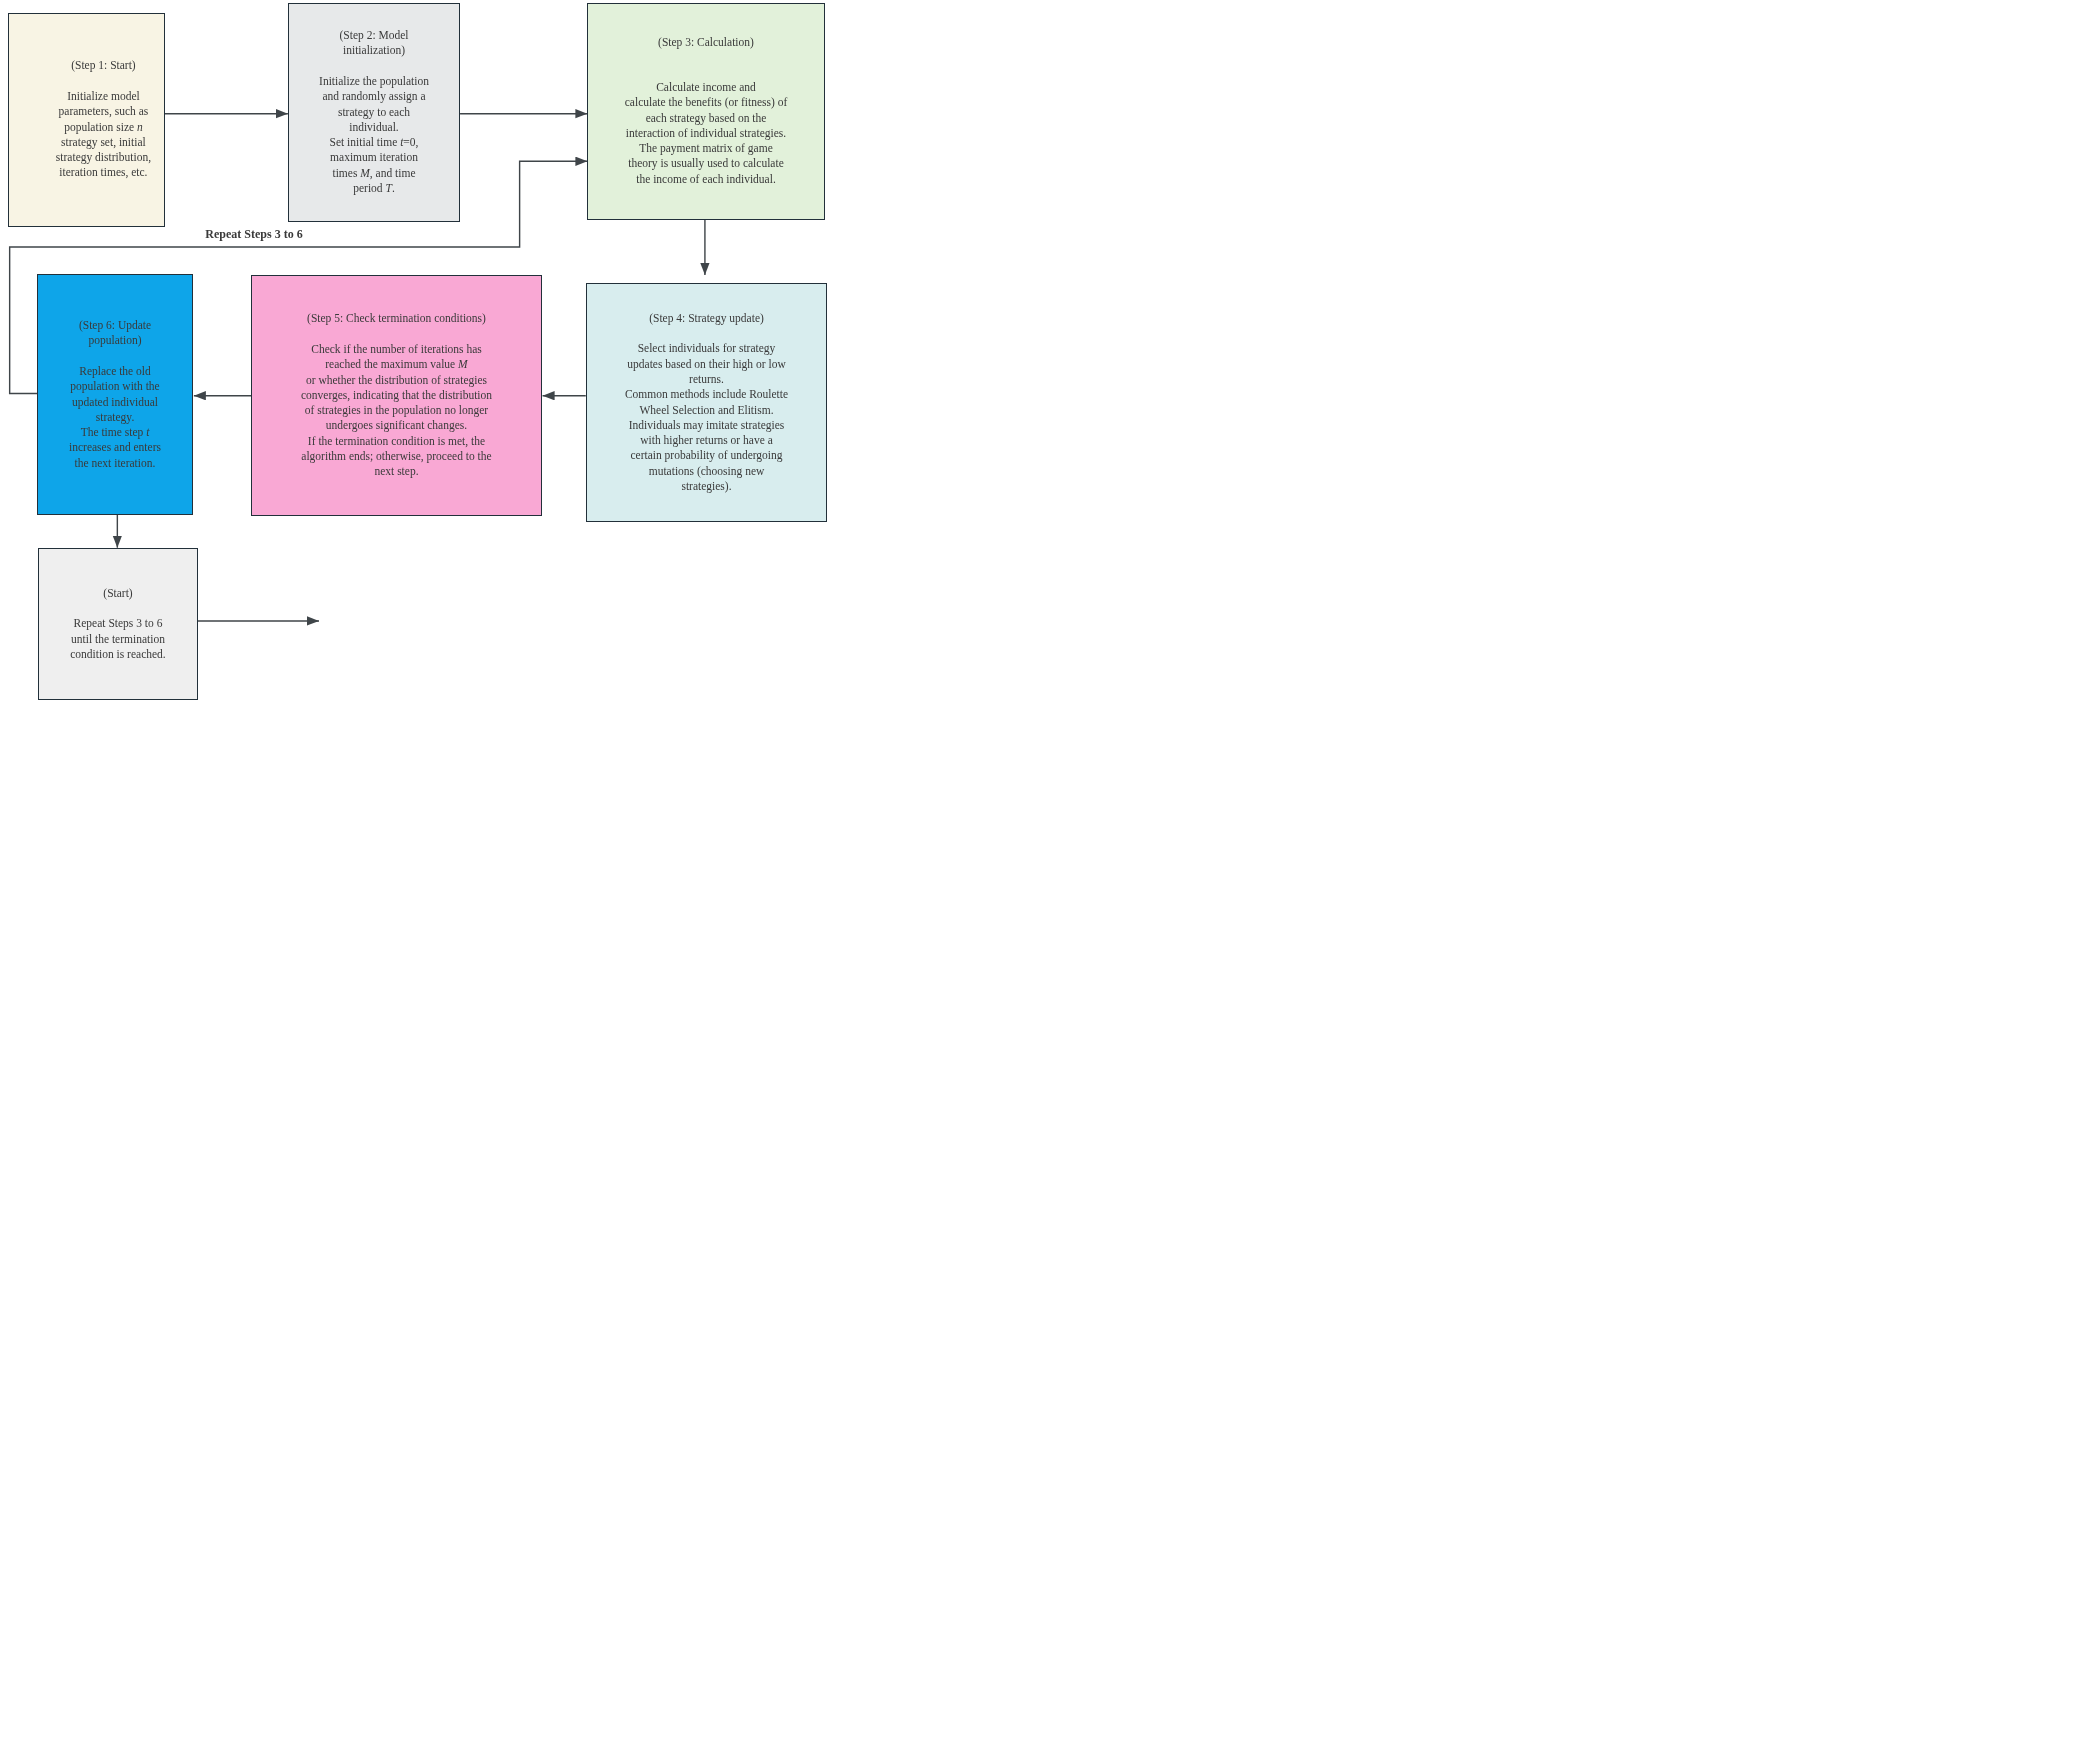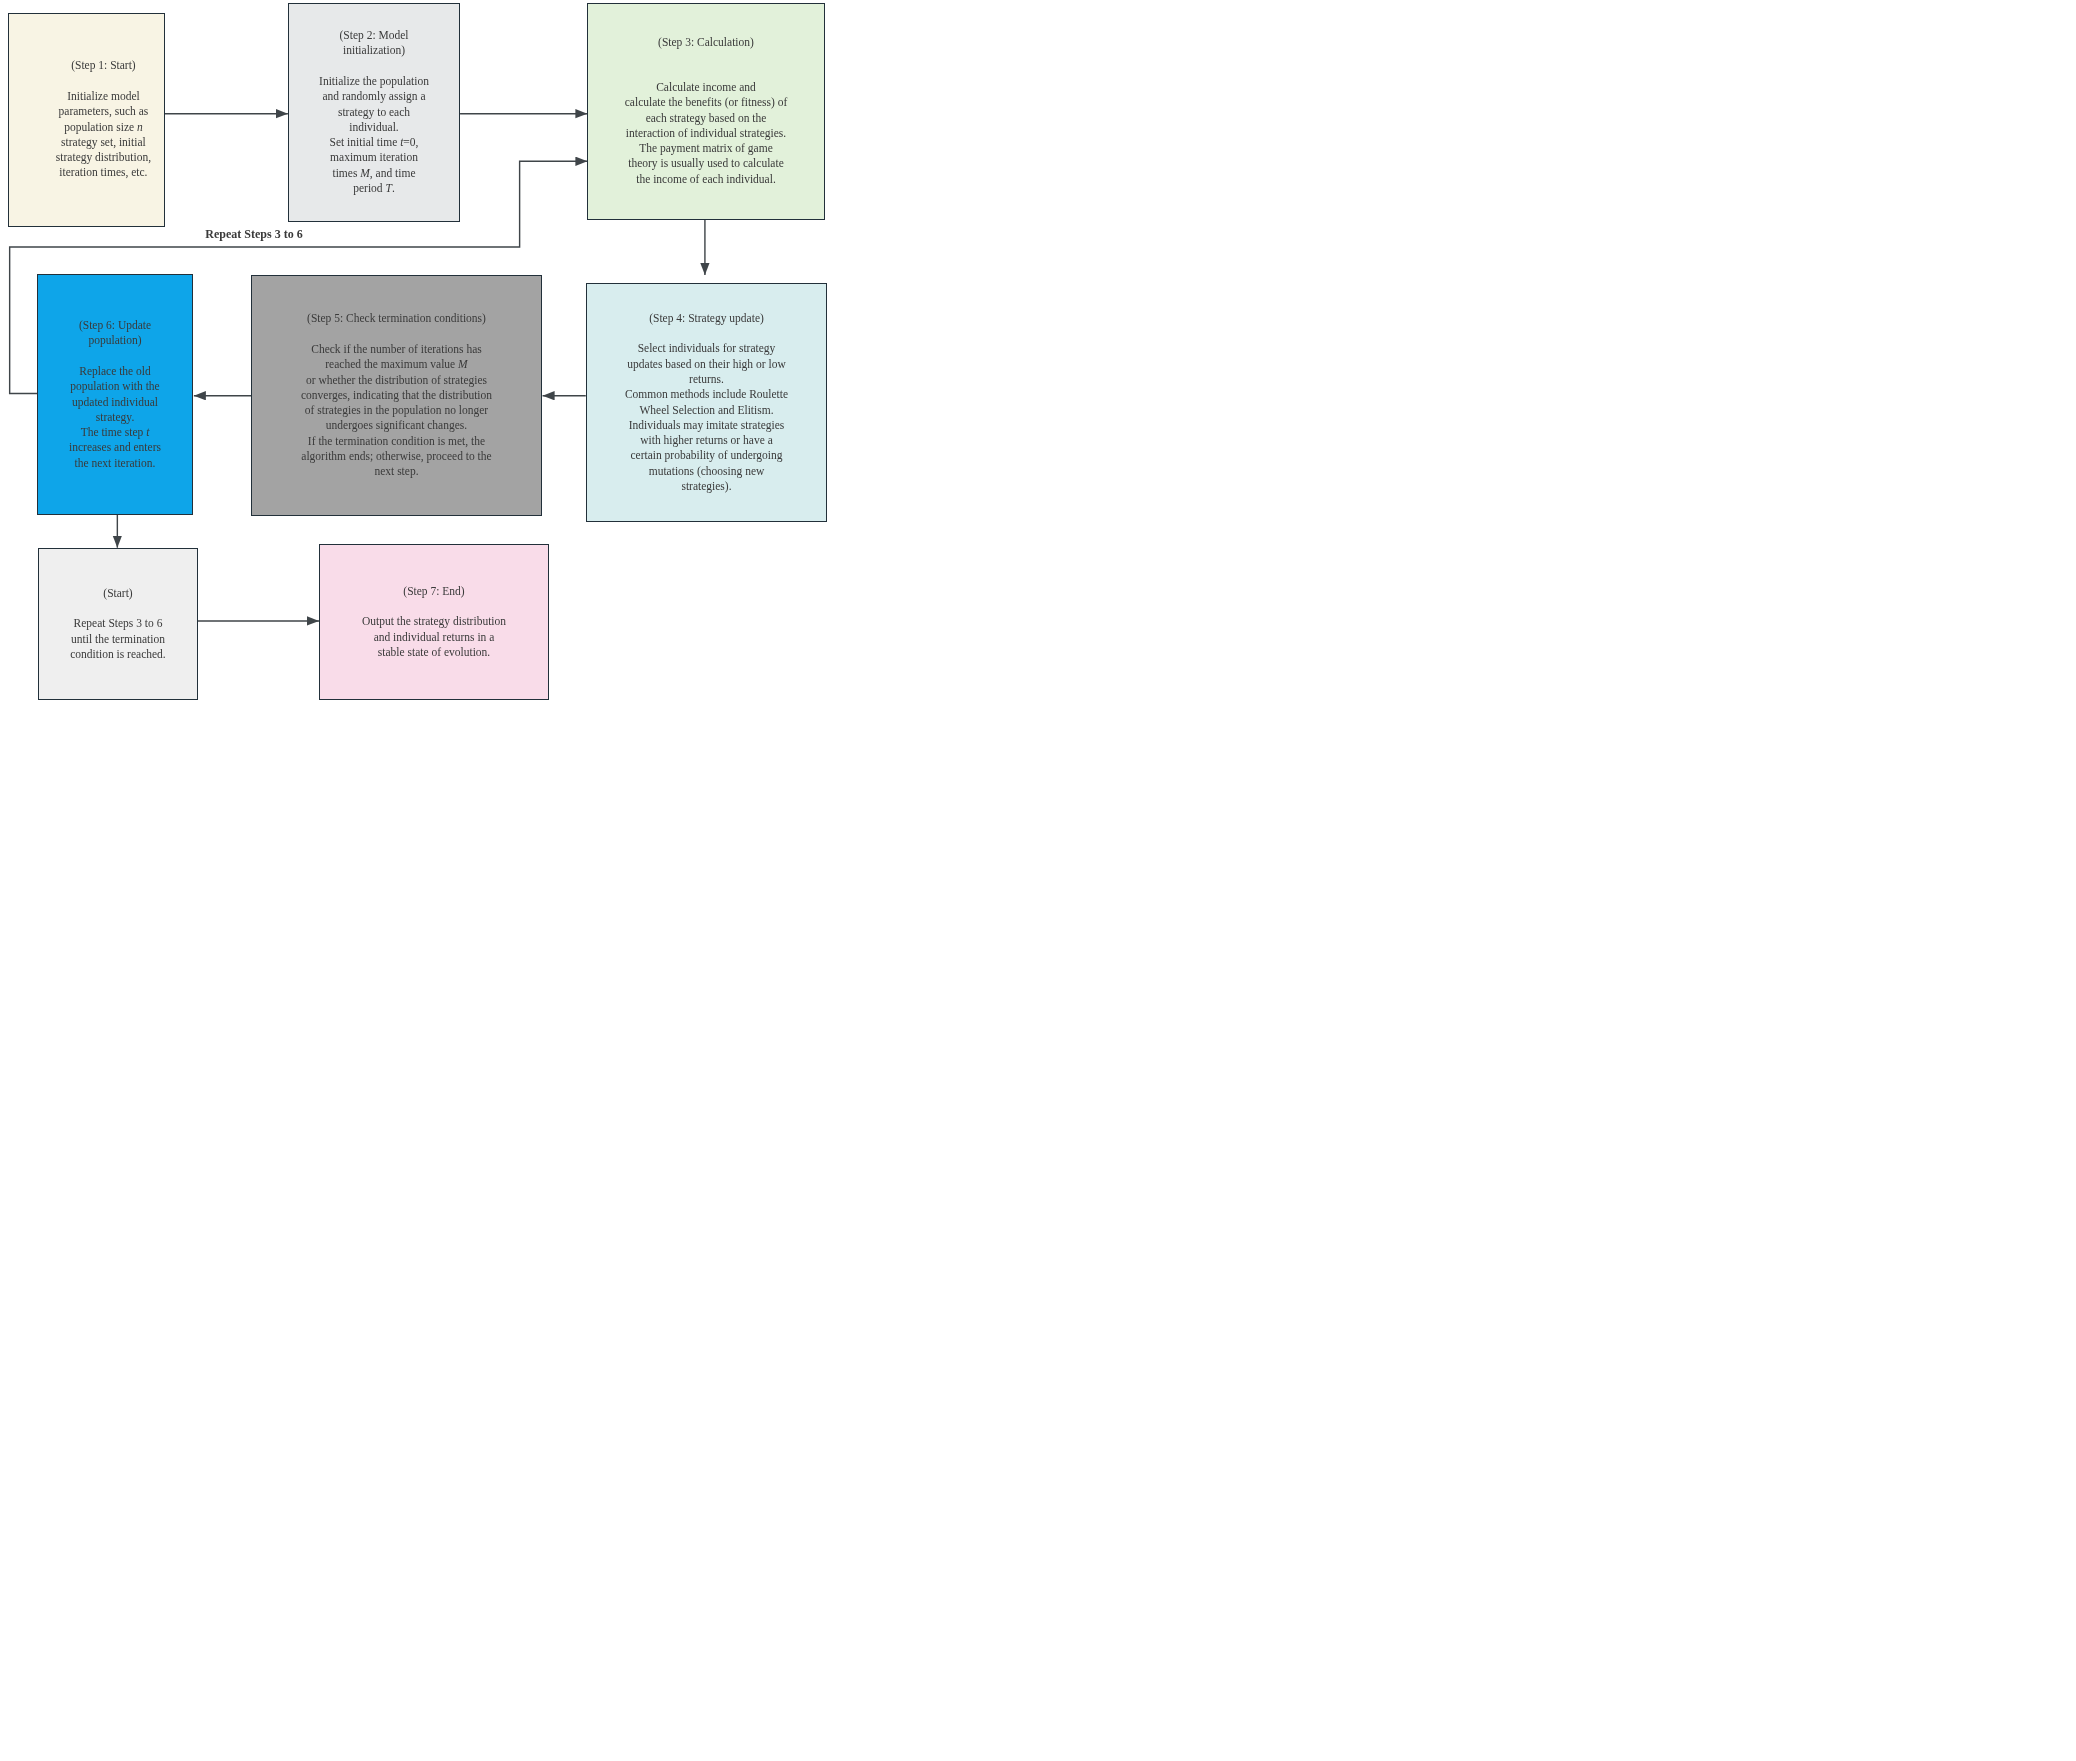--- a/index.html
+++ b/index.html
@@ -67,34 +67,30 @@
   <div class="box" style="left: 587px; top: 2.7px; width: 238px; height: 217px; background-color: rgb(226, 241, 218); border-color: rgb(34, 48, 58); gap: 14px;">
     <div class="box-title">(Step 3: Calculation)</div>
     <div class="box-body">Calculate income and<br>calculate the benefits (or fitness) of<br>each strategy based on the<br>interaction of individual strategies.<br>The payment matrix of game<br>theory is usually used to calculate<br>the income of each individual.</div>
   </div>
 
   <div class="box" style="left: 586px; top: 275px; width: 241px; height: 239px; background-color: rgb(216, 237, 238); border-color: rgb(34, 48, 58); margin-top: 8px;">
     <div class="box-title">(Step 4: Strategy update)</div>
     <div class="box-body">Select individuals for strategy<br>updates based on their high or low<br>returns.<br>Common methods include Roulette<br>Wheel Selection and Elitism.<br>Individuals may imitate strategies<br>with higher returns or have a<br>certain probability of undergoing<br>mutations (choosing new<br>strategies).</div>
   </div>
 
-  <div class="box" style="left: 251px; top: 275px; width: 291px; height: 241px; background-color: #a3a3a3; border-color: rgb(34, 48, 58);">
+  <div class="box" style="left: 251px; top: 275px; width: 291px; height: 241px; background-color: #f9a8d4; border-color: rgb(34, 48, 58);">
     <div class="box-title">(Step 5: Check termination conditions)</div>
     <div class="box-body">Check if the number of iterations has<br>reached the maximum value <i>M</i><br>or whether the distribution of strategies<br>converges, indicating that the distribution<br>of strategies in the population no longer<br>undergoes significant changes.<br>If the termination condition is met, the<br>algorithm ends; otherwise, proceed to the<br>next step.</div>
   </div>
 
   <div class="box" style="left: 37px; top: 274px; width: 156px; height: 241px; background-color: #0ea5e9; border-color: rgb(34, 48, 58);">
     <div class="box-title">(Step 6: Update<br>population)</div>
     <div class="box-body">Replace the old<br>population with the<br>updated individual<br>strategy.<br>The time step <i>t</i><br>increases and enters<br>the next iteration.</div>
   </div>
 
   <div class="box" style="left: 38px; top: 548px; width: 160px; height: 152px; background-color: rgb(239, 239, 239); border-color: rgb(34, 48, 58);">
     <div class="box-title">(Start)</div>
     <div class="box-body">Repeat Steps 3 to 6<br>until the termination<br>condition is reached.</div>
   </div>
 
-  <div class="box" style="left: 319px; top: 544px; width: 230px; height: 156px; background-color: rgb(249, 220, 233); border-color: rgb(34, 48, 58);">
-    <div class="box-title">(Step 7: End)</div>
-    <div class="box-body">Output the strategy distribution<br>and individual returns in a<br>stable state of evolution.</div>
-  </div>
 
 </div>
 
 
 </body></html>

